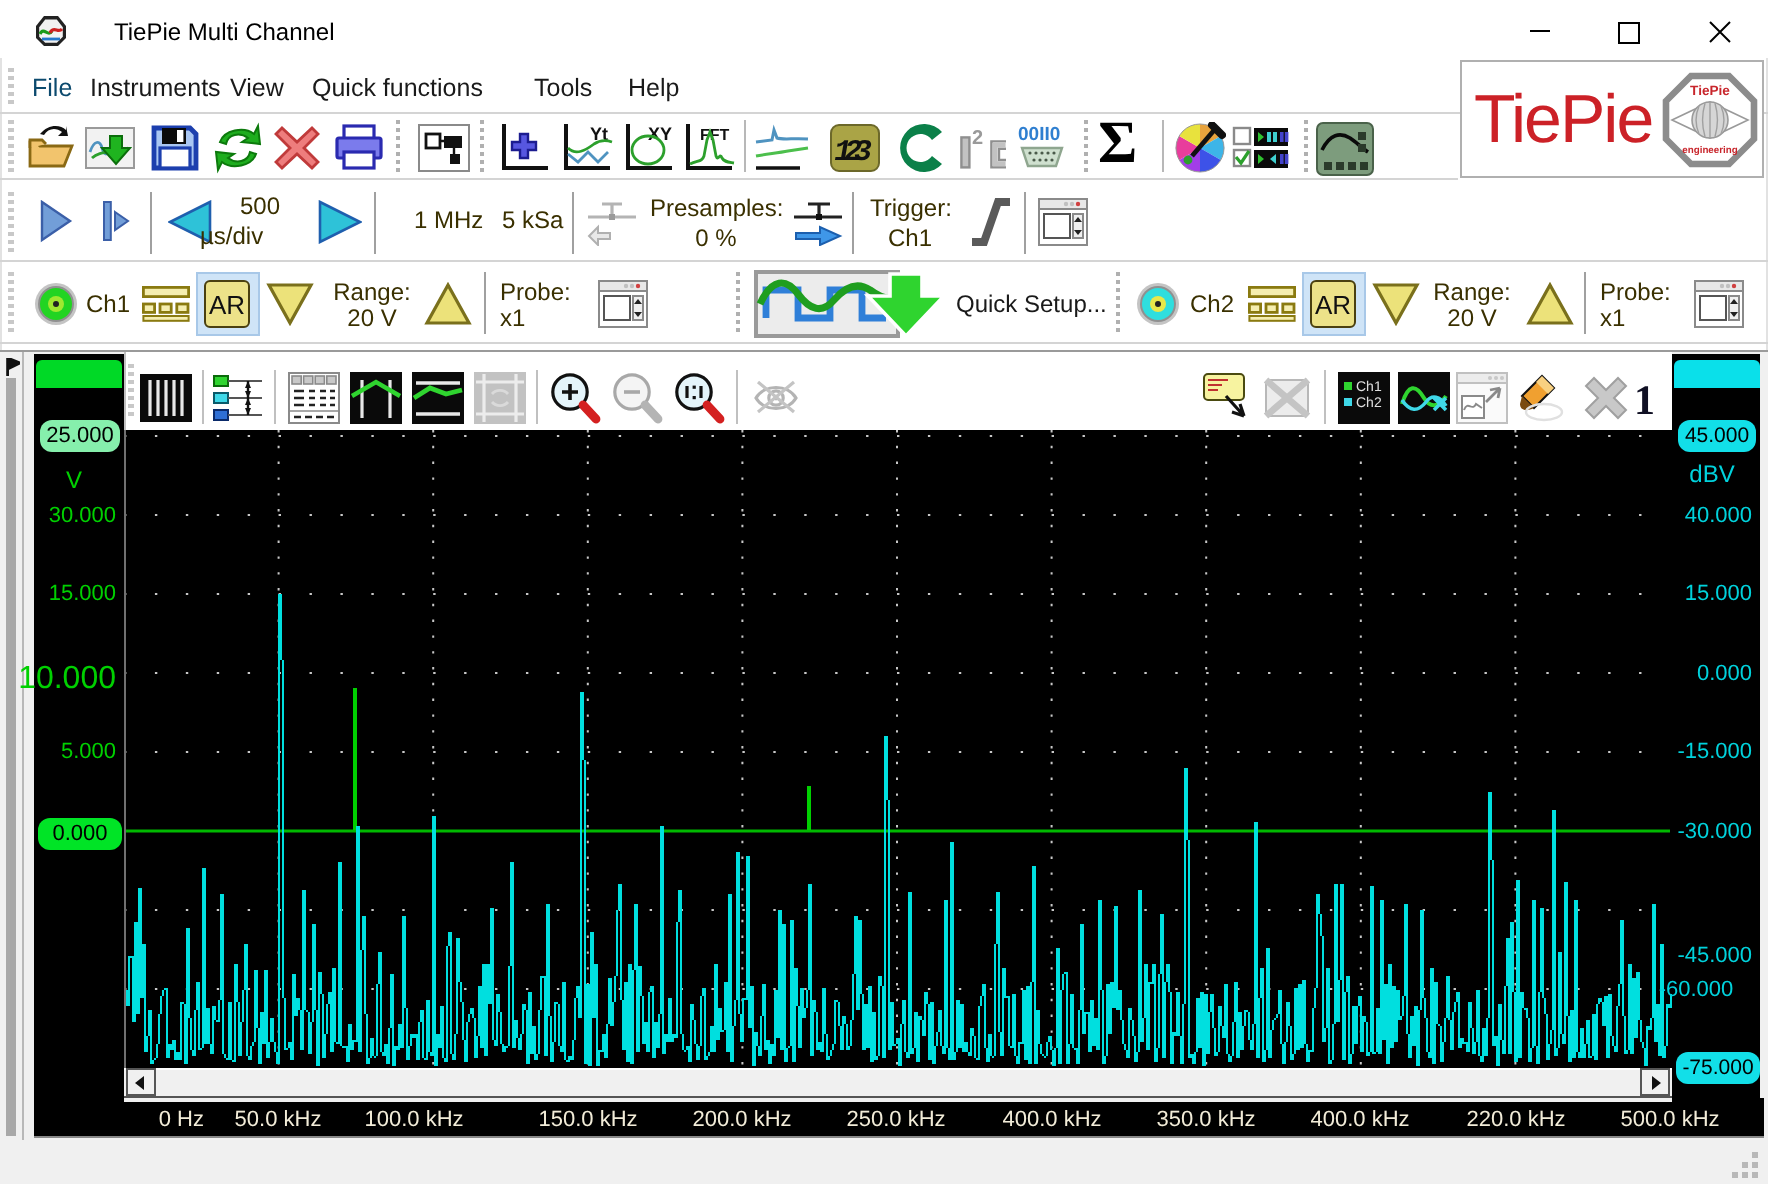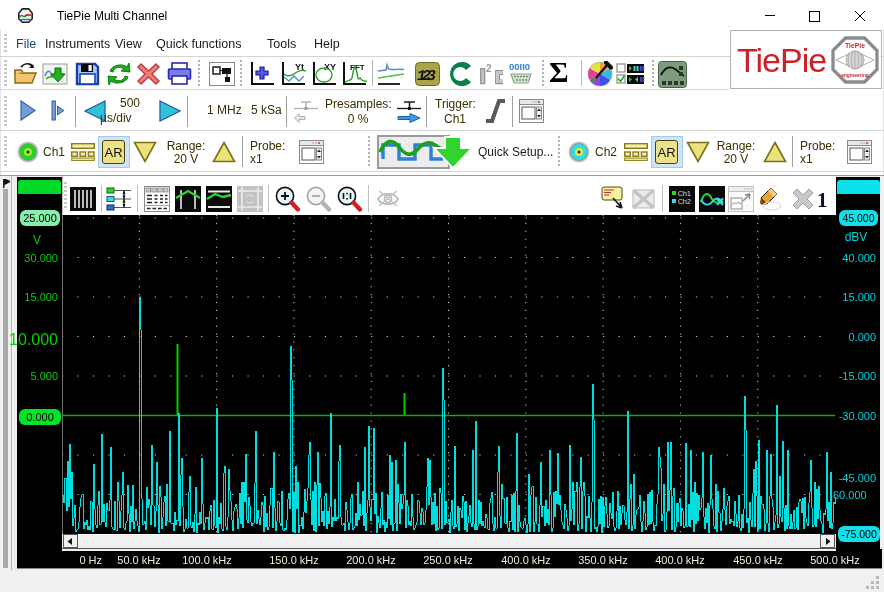--- a/index.html
+++ b/index.html
@@ -562,21 +562,21 @@
 <div class="abs" style="left:836px;top:549px;width:46px;height:2px;background:#000"></div>
 <div class="abs" style="left:22px;top:554px;width:80px;text-align:right;font-size:11px;color:#f2ecd8">0 Hz</div>
 <div class="abs" style="left:99px;top:554px;width:80px;text-align:center;font-size:11px;color:#f2ecd8">50.0 kHz</div>
 <div class="abs" style="left:167px;top:554px;width:80px;text-align:center;font-size:11px;color:#f2ecd8">100.0 kHz</div>
 <div class="abs" style="left:254px;top:554px;width:80px;text-align:center;font-size:11px;color:#f2ecd8">150.0 kHz</div>
 <div class="abs" style="left:331px;top:554px;width:80px;text-align:center;font-size:11px;color:#f2ecd8">200.0 kHz</div>
 <div class="abs" style="left:408px;top:554px;width:80px;text-align:center;font-size:11px;color:#f2ecd8">250.0 kHz</div>
 <div class="abs" style="left:486px;top:554px;width:80px;text-align:center;font-size:11px;color:#f2ecd8">400.0 kHz</div>
 <div class="abs" style="left:563px;top:554px;width:80px;text-align:center;font-size:11px;color:#f2ecd8">350.0 kHz</div>
 <div class="abs" style="left:640px;top:554px;width:80px;text-align:center;font-size:11px;color:#f2ecd8">400.0 kHz</div>
-<div class="abs" style="left:718px;top:554px;width:80px;text-align:center;font-size:11px;color:#f2ecd8">450.0 kHz</div>
+<div class="abs" style="left:718px;top:554px;width:80px;text-align:center;font-size:11px;color:#f2ecd8">220.0 kHz</div>
 <div class="abs" style="left:795px;top:554px;width:80px;text-align:center;font-size:11px;color:#f2ecd8">500.0 kHz</div>
 
 <div class="abs" style="left:0;top:570px;width:884px;height:22px;background:#f0f0f0"></div>
 <svg class="abs" style="left:866px;top:576px" width="14" height="14" viewBox="0 0 14 14">
   <g fill="#b8b8b8">
       <rect x="10" y="0" width="3" height="3"></rect>
       <rect x="10" y="5" width="3" height="3"></rect>
       <rect x="10" y="10" width="3" height="3"></rect>
       <rect x="5" y="5" width="3" height="3"></rect>
       <rect x="5" y="10" width="3" height="3"></rect>

